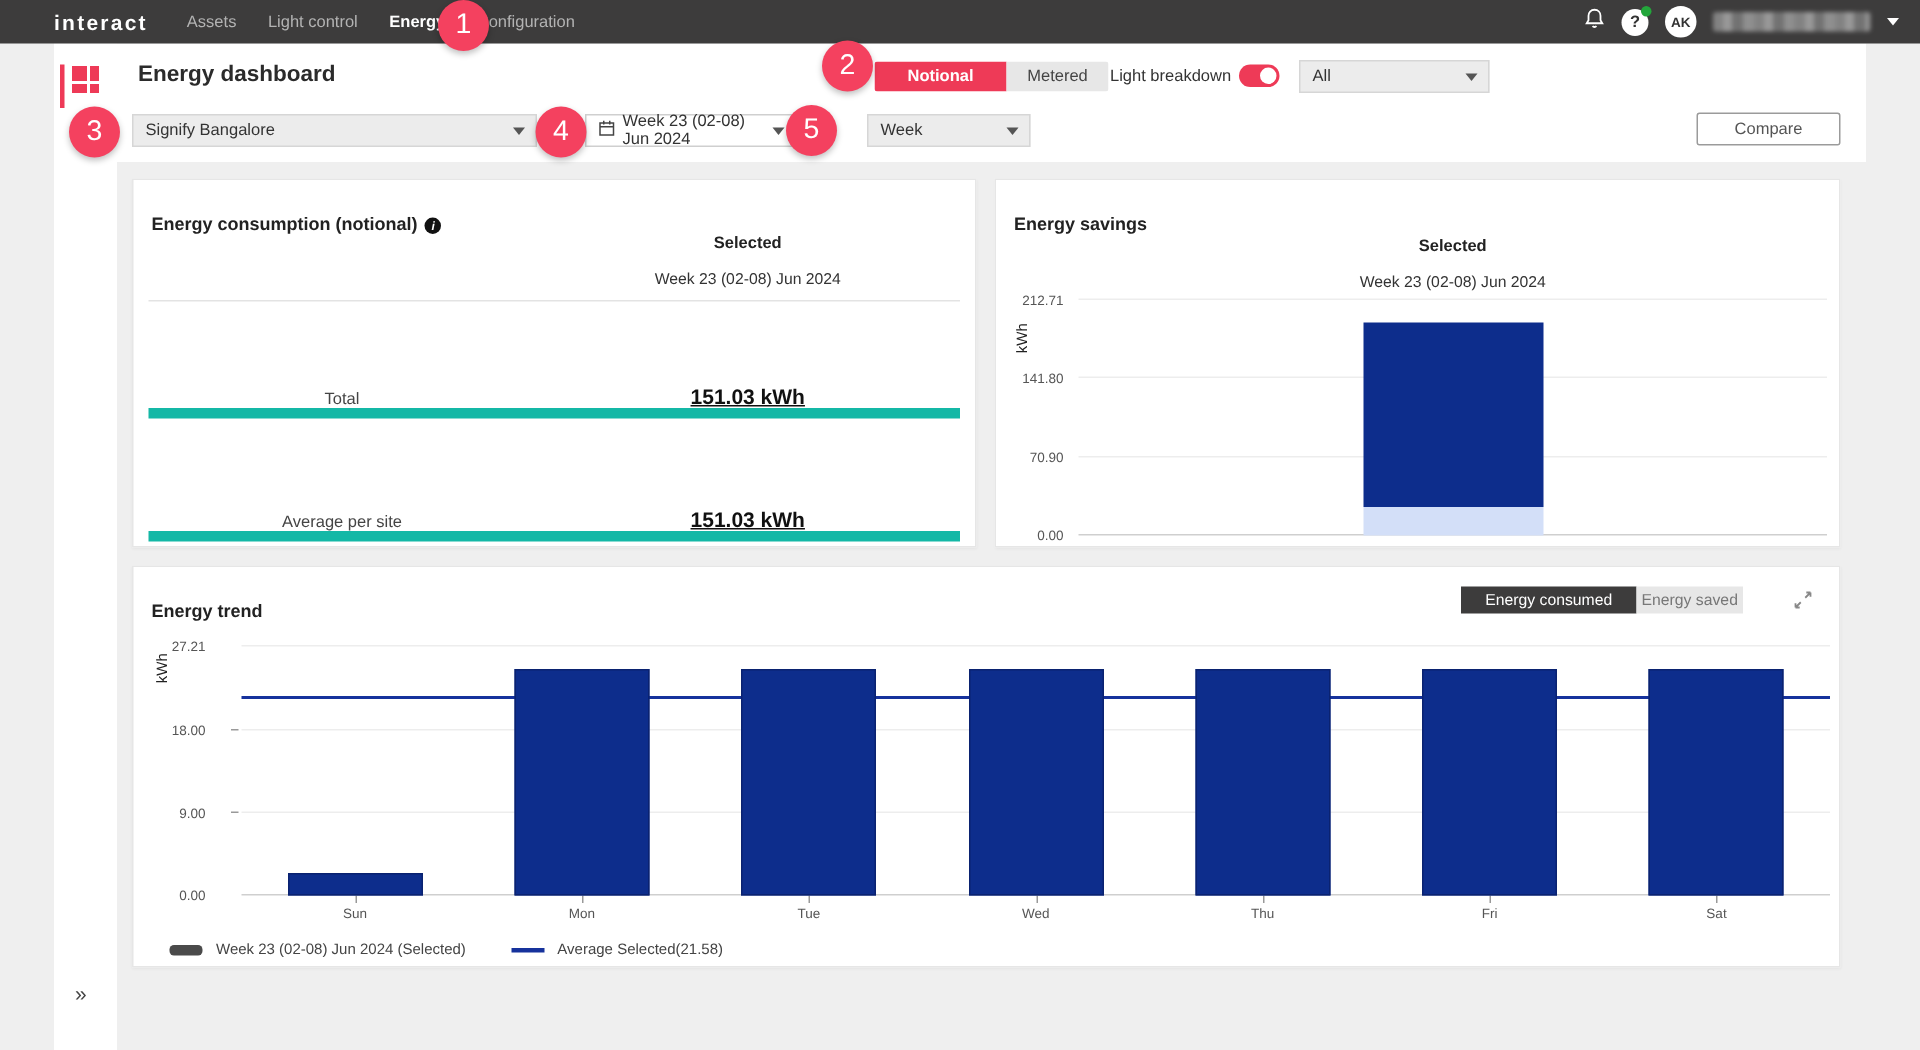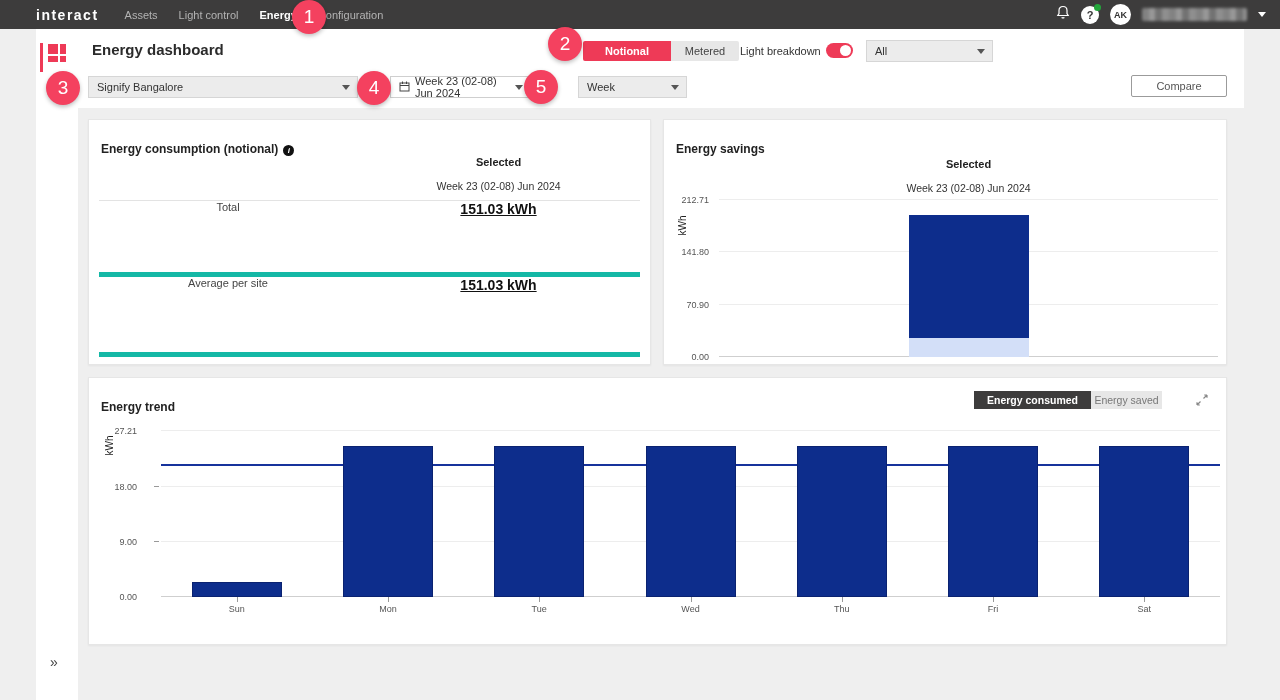--- a/index.html
+++ b/index.html
@@ -62,21 +62,21 @@
   .card-sav{left:627px;top:90px;width:564px;height:246px;}
   .card-trend{left:52px;top:348px;width:1139px;height:268px;}
   .card-title{position:absolute;left:12px;top:10px;font-size:12px;font-weight:bold;color:#222;display:flex;align-items:flex-end;gap:5px;margin-top:12px;}
   .info-icon{width:11px;height:11px;border-radius:50%;background:#111;color:#fff;font-size:8px;font-weight:bold;
              display:flex;align-items:center;justify-content:center;font-style:italic;cursor:pointer;}
 
   
   .cons-body{position:absolute;left:10px;right:10px;top:28px;}
   .cons-row{display:flex;}
   .cons-head{height:52px;}
-  .cons-r{align-items:flex-start;border-bottom:5px solid #14b8a6;}
+  .cons-r{align-items:flex-end;border-bottom:7px solid #14b8a6;}
   .cons-r1{height:71px;border-top:1px solid #e3e3e3;}
   .cons-r2{height:75px;}
   .lcol{width:258px;text-align:center;font-size:11px;color:#444;}
   .vcol{flex:1;text-align:center;}
   .sel-label{font-size:11px;font-weight:bold;color:#222;margin-top:8px;}
   .sel-period{font-size:10.5px;color:#333;margin-top:12px;}
   .big-val{font-size:14px;font-weight:bold;color:#111;text-decoration:underline;}
 
   
   .ylab{position:absolute;font-size:10px;color:#222;transform:rotate(-90deg);transform-origin:center;}
@@ -89,21 +89,21 @@
   .sv-sel{position:absolute;left:55px;width:499px;top:30px;text-align:center;}
   .sv-ticks{position:absolute;left:6px;top:80px;width:43px;height:157px;}
   .sv-plot{position:absolute;left:55px;top:80px;width:499px;height:157px;}
   .sv-ylab{left:8px;top:100px;}
   .sv-bar{position:absolute;left:50%;margin-left:-60px;width:120px;top:0;bottom:0;}
   .seg{position:absolute;left:0;right:0;}
 
   
   .tr-buttons{position:absolute;left:885px;top:13px;display:flex;height:18px;}
   .tr-btn{display:flex;align-items:center;justify-content:center;font-size:10.5px;cursor:pointer;}
-  .tr-on{width:117px;background:#3d3c3c;color:#fff;font-weight:bold;}
+  .tr-on{width:117px;background:#3d3c3c;color:#fff;font-weight:normal;}
   .tr-off{width:71px;background:#e7e7e7;color:#777;}
   .expand-icon{position:absolute;left:1106px;top:15px;cursor:pointer;}
   .tr-ylab{left:10px;top:62px;}
   .tr-ticks{position:absolute;left:0;top:53px;width:52px;height:166px;}
   .tr-plot{position:absolute;left:72px;top:53px;width:1059px;height:166px;}
   .bar{position:absolute;bottom:0;width:90px;border:1px solid #0a2270;box-sizing:border-box;z-index:2;cursor:pointer;}
   .avgline{position:absolute;left:0;right:0;height:2px;background:#16329c;z-index:1;}
   .xmark{position:absolute;bottom:-5px;width:1px;height:5px;background:#999;}
   .xlabel{position:absolute;bottom:-17px;width:60px;text-align:center;font-size:9px;color:#555;}
   .legend{position:absolute;left:24px;top:250px;display:flex;gap:30px;align-items:center;font-size:10px;color:#444;}
@@ -294,20 +294,30 @@
           <div class="xmark" style="left: 64.2857%;"></div>
           <div class="xlabel" style="left: calc(64.2857% - 30px);">Thu</div>
           <div class="bar" style="left: calc(78.5714% - 45px); height: 90.9592%; background: rgb(13, 45, 140);"></div>
           <div class="xmark" style="left: 78.5714%;"></div>
           <div class="xlabel" style="left: calc(78.5714% - 30px);">Fri</div>
           <div class="bar" style="left: calc(92.8571% - 45px); height: 90.9592%; background: rgb(13, 45, 140);"></div>
           <div class="xmark" style="left: 92.8571%;"></div>
           <div class="xlabel" style="left: calc(92.8571% - 30px);">Sat</div>
           <div class="avgline" style="bottom: calc(79.3091% - 1px);"></div>
         </div>
+      <div class="legend">
+        <div class="lg-item">
+          <span class="lg-swatch-bar"></span>
+          <span>Week 23 (02-08) Jun 2024 (Selected)</span>
+        </div>
+        <div class="lg-item">
+          <span class="lg-swatch-line"></span>
+          <span>Average Selected(21.58)</span>
+        </div>
+      </div>
     </section>
   </div>
 
   <div class="marker" style="left:292px;top:0px;">
       <span>1</span>
     </div>
   <div class="marker" style="left:548px;top:27px;">
       <span>2</span>
     </div>
   <div class="marker" style="left:46px;top:71px;">

